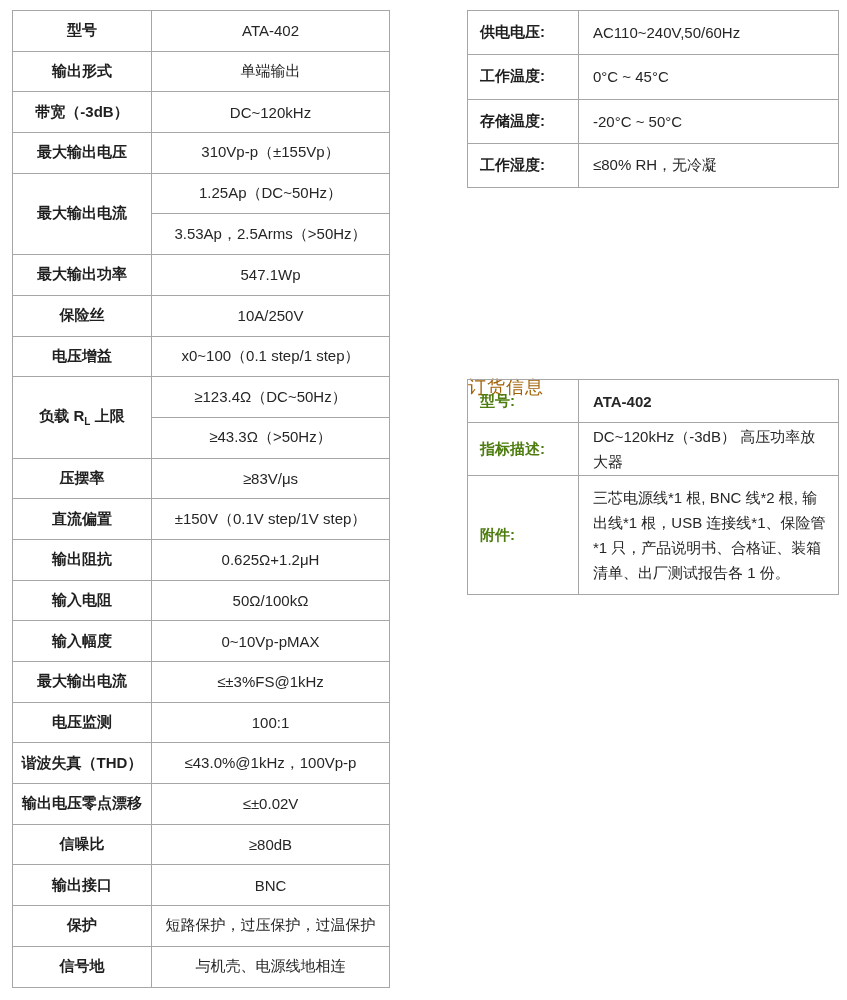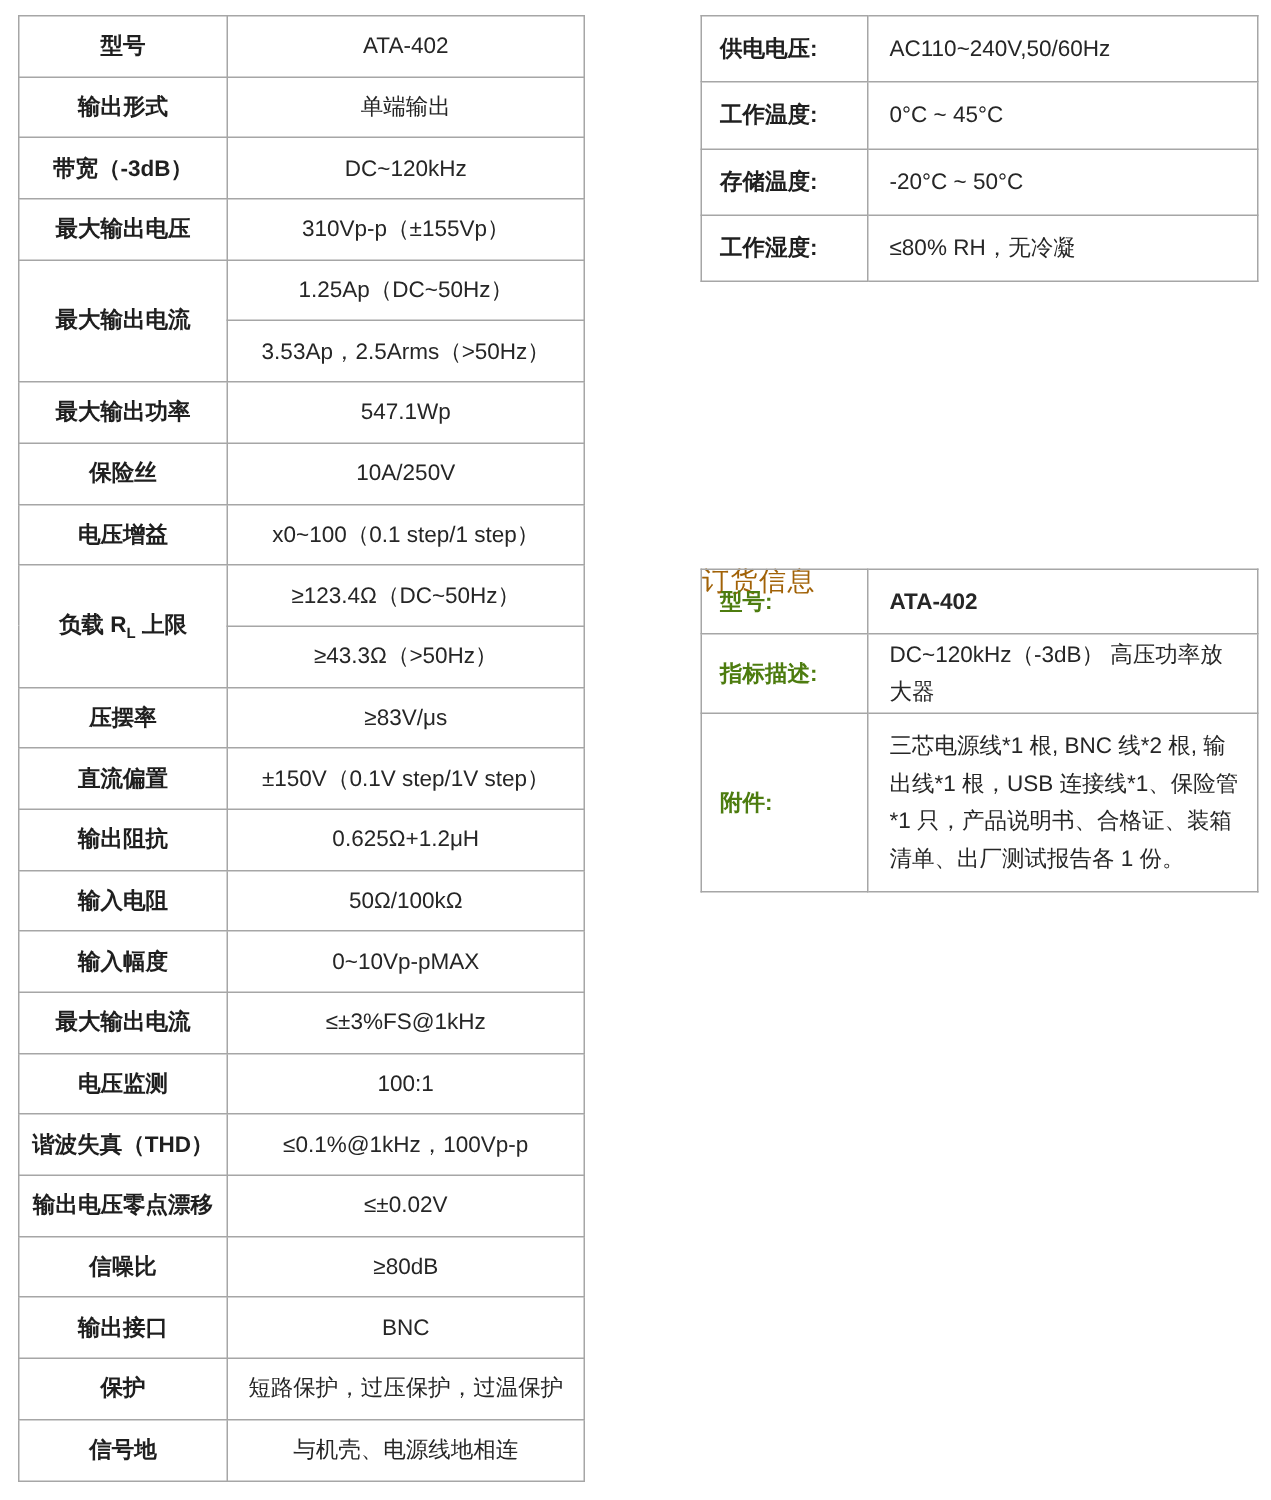--- a/index.html
+++ b/index.html
@@ -111,21 +111,21 @@
   <tr>
     <td class="lbl">最大输出电流</td>
     <td class="val">≤±3%FS@1kHz</td>
   </tr>
   <tr>
     <td class="lbl">电压监测</td>
     <td class="val">100:1</td>
   </tr>
   <tr>
     <td class="lbl">谐波失真（THD）</td>
-    <td class="val">≤0.1%@1kHz，100Vp-p</td>
+    <td class="val">≤43.0%@1kHz，100Vp-p</td>
   </tr>
   <tr>
     <td class="lbl">输出电压零点漂移</td>
     <td class="val">≤±0.02V</td>
   </tr>
   <tr>
     <td class="lbl">信噪比</td>
     <td class="val">≥80dB</td>
   </tr>
   <tr>

